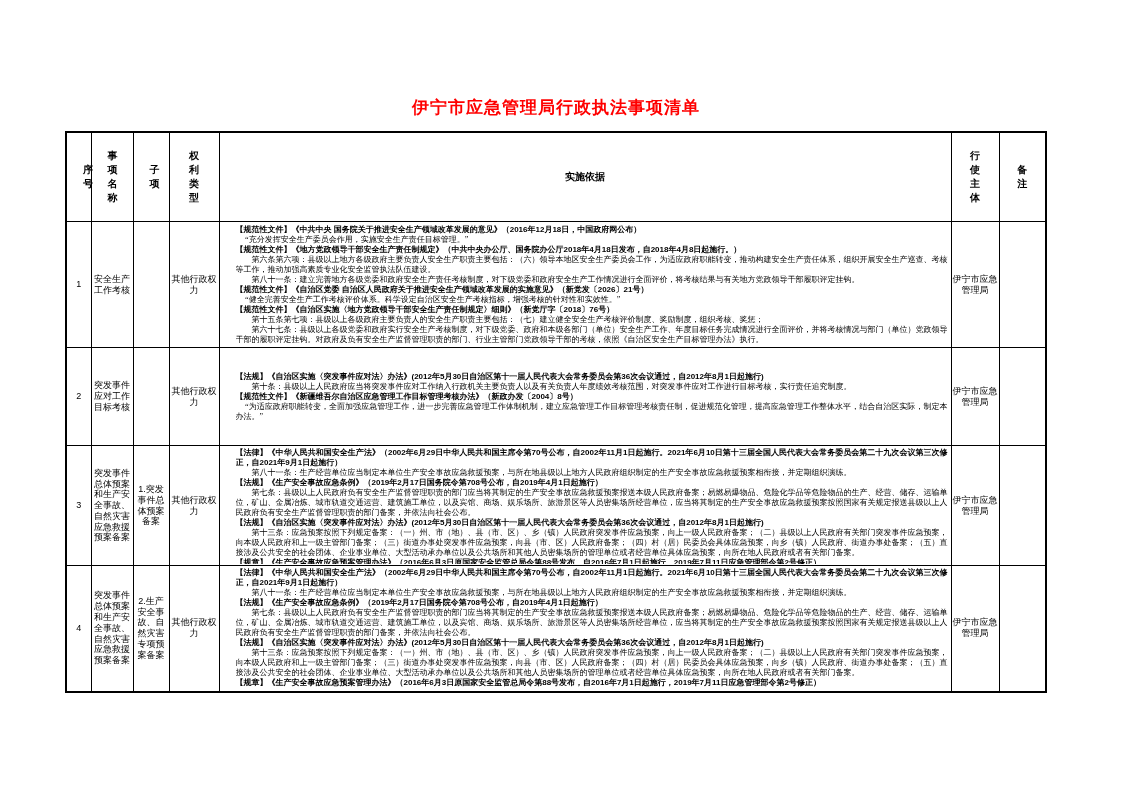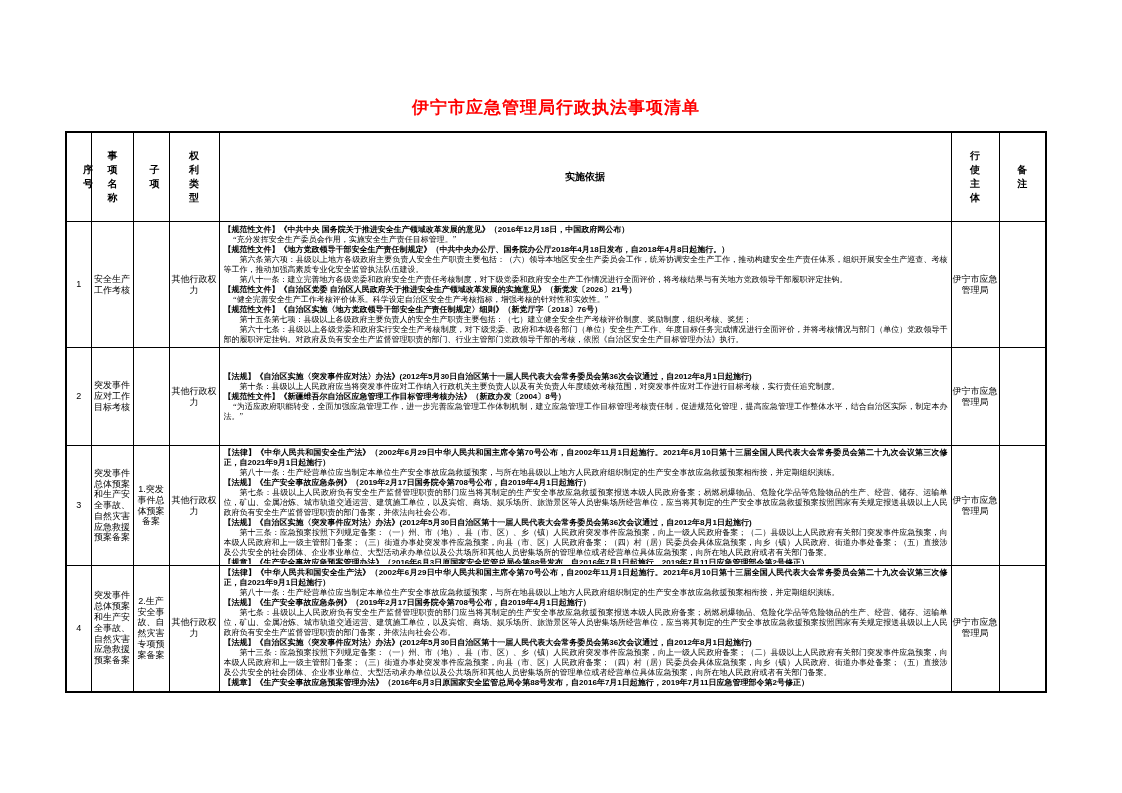--- a/index.html
+++ b/index.html
@@ -18,21 +18,21 @@
   col.c1{width:25px}col.c2{width:42px}col.c3{width:36px}col.c4{width:50px}
   col.c5{width:732px}col.c6{width:48px}col.c7{width:47px}
   th,td{border:1px solid #000;padding:16px;vertical-align:middle;}
   thead tr{height:24px;}
   thead th{font-size:10px;font-weight:bold;text-align:center;}
   tbody tr:nth-child(1){height:126px;}
   tbody tr:nth-child(2){height:98px;}
   tbody tr:nth-child(3){height:120px;}
   tbody tr:nth-child(4){height:126px;}
   td.small{font-size:9px;text-align:center;line-height:1.2;padding:0 1px;}
-  td.basis{vertical-align:middle;padding:0 3px 0 4px;}
+  td.basis{vertical-align:middle;padding:0 3px 0 16px;}
   .basis-wrap{overflow:hidden;}
   tbody tr:nth-child(1) .basis-wrap{max-height:122px;}
   tbody tr:nth-child(2) .basis-wrap{max-height:94px;}
   tbody tr:nth-child(3) .basis-wrap{max-height:116px;}
   tbody tr:nth-child(4) .basis-wrap{max-height:122px;}
   .para{font-size:8px;line-height:1.25;text-align:justify;}
   .para.tag{font-weight:bold;}
   .para.detail{text-indent:2em;}
   .para.quote{text-indent:1.2em;font-family:Liberation Serif, serif;}
 </style>
@@ -66,21 +66,21 @@
       <tr>
     <td class="small">1</td>
     <td class="small">安全生产工作考核</td>
     <td class="small"></td>
     <td class="small">其他行政权力</td>
     <td class="basis">
       <div class="basis-wrap">
             <div class="para tag">【规范性文件】《中共中央 国务院关于推进安全生产领域改革发展的意见》（2016年12月18日，中国政府网公布）</div>
             <div class="para quote">“充分发挥安全生产委员会作用，实施安全生产责任目标管理。”</div>
             <div class="para tag">【规范性文件】《地方党政领导干部安全生产责任制规定》（中共中央办公厅、国务院办公厅2018年4月18日发布，自2018年4月8日起施行。）</div>
-            <div class="para detail">第六条第六项：县级以上地方各级政府主要负责人安全生产职责主要包括：（六）领导本地区安全生产委员会工作，统筹协调安全生产工作，推动构建安全生产责任体系，组织开展安全生产巡查、考核等工作，推动加强高素质专业化安全监管执法队伍建设。</div>
+            <div class="para detail">第六条第六项：县级以上地方各级政府主要负责人安全生产职责主要包括：（六）领导本地区安全生产委员会工作，为适应政府职能转变，推动构建安全生产责任体系，组织开展安全生产巡查、考核等工作，推动加强高素质专业化安全监管执法队伍建设。</div>
             <div class="para detail">第八十一条：建立完善地方各级党委和政府安全生产责任考核制度，对下级党委和政府安全生产工作情况进行全面评价，将考核结果与有关地方党政领导干部履职评定挂钩。</div>
             <div class="para tag">【规范性文件】《自治区党委 自治区人民政府关于推进安全生产领域改革发展的实施意见》（新党发〔2026〕21号）</div>
             <div class="para quote">“健全完善安全生产工作考核评价体系。科学设定自治区安全生产考核指标，增强考核的针对性和实效性。”</div>
             <div class="para tag">【规范性文件】《自治区实施〈地方党政领导干部安全生产责任制规定〉细则》（新党厅字〔2018〕76号）</div>
             <div class="para detail">第十五条第七项：县级以上各级政府主要负责人的安全生产职责主要包括：（七）建立健全安全生产考核评价制度、奖励制度，组织考核、奖惩；</div>
             <div class="para detail">第六十七条：县级以上各级党委和政府实行安全生产考核制度，对下级党委、政府和本级各部门（单位）安全生产工作、年度目标任务完成情况进行全面评价，并将考核情况与部门（单位）党政领导干部的履职评定挂钩。对政府及负有安全生产监督管理职责的部门、行业主管部门党政领导干部的考核，依照《自治区安全生产目标管理办法》执行。</div>
           </div>
     </td>
     <td class="small">伊宁市应急管理局</td>
     <td class="small"></td>

